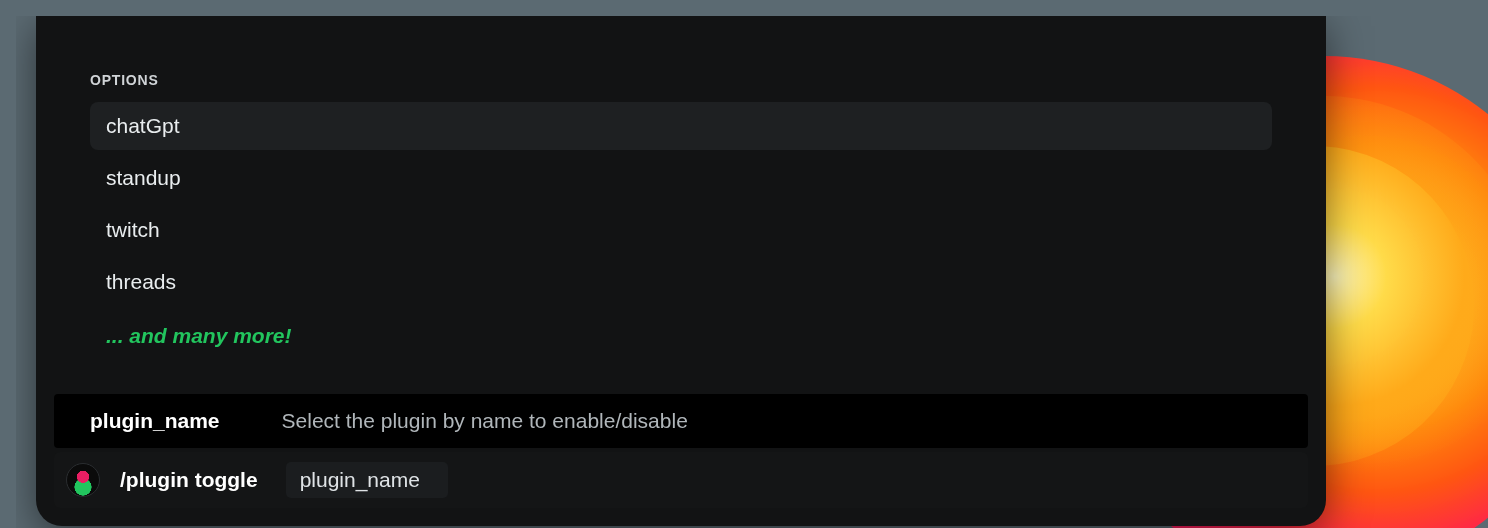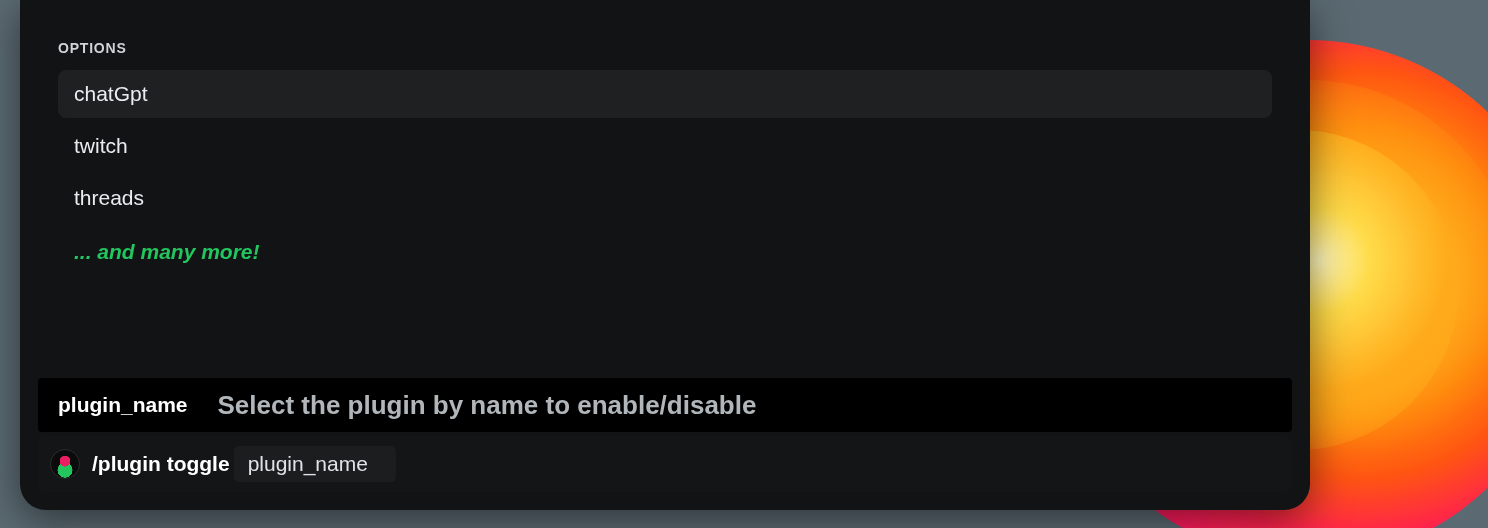--- a/index.html
+++ b/index.html
@@ -1,15 +1,15 @@
 <!DOCTYPE html>
 <html><head>
 <meta charset="utf-8">
 <style>
-  * { box-sizing: border-box; margin: 0; padding: 0; }
+  * { box-sizing: border-box; margin: 0; padding: 16px; }
   html, body {
     width: 1488px;
     height: 528px;
     font-family: -apple-system, BlinkMacSystemFont, "Segoe UI", Helvetica, Arial, sans-serif;
     background: #5b6a72;
     overflow: hidden;
     position: relative;
   }
   
   .blob {
@@ -96,37 +96,37 @@
     align-items: center;
     padding: 0 20px;
     gap: 30px;
   }
   .param-name {
     font-size: 21px;
     font-weight: 700;
     color: #fff;
   }
   .param-desc {
-    font-size: 26px;
-    font-weight: 700;
+    font-size: 21px;
+    font-weight: 400;
     color: #b0b6ba;
   }
 
   .input-bar {
     position: absolute;
     left: 18px;
     right: 18px;
     bottom: 18px;
     height: 56px;
     background: #141516;
     border-radius: 6px;
     display: flex;
     align-items: center;
     padding: 0 12px;
-    gap: 4px;
+    gap: 12px;
   }
   .avatar {
     width: 30px;
     height: 30px;
     border-radius: 50%;
     background:
       radial-gradient(circle at 50% 40%, #e91e63 0 24%, transparent 25%),
       radial-gradient(circle at 50% 72%, #22c55e 0 30%, transparent 31%),
       #0b0b0b;
     border: 1px solid #2a2d30;
@@ -153,20 +153,21 @@
 <body>
 
 <div class="blob"></div>
 
 <div class="window">
 
   <div class="options-panel">
     <div class="options-header">OPTIONS</div>
 
     <div class="option-row highlight">chatGpt</div>
+    <div class="option-row">standup</div>
     <div class="option-row">twitch</div>
     <div class="option-row">threads</div>
 
     <div class="more-row">... and many more!</div>
   </div>
 
   <div class="param-bar">
     <span class="param-name">plugin_name</span>
     <span class="param-desc">Select the plugin by name to enable/disable</span>
   </div>

